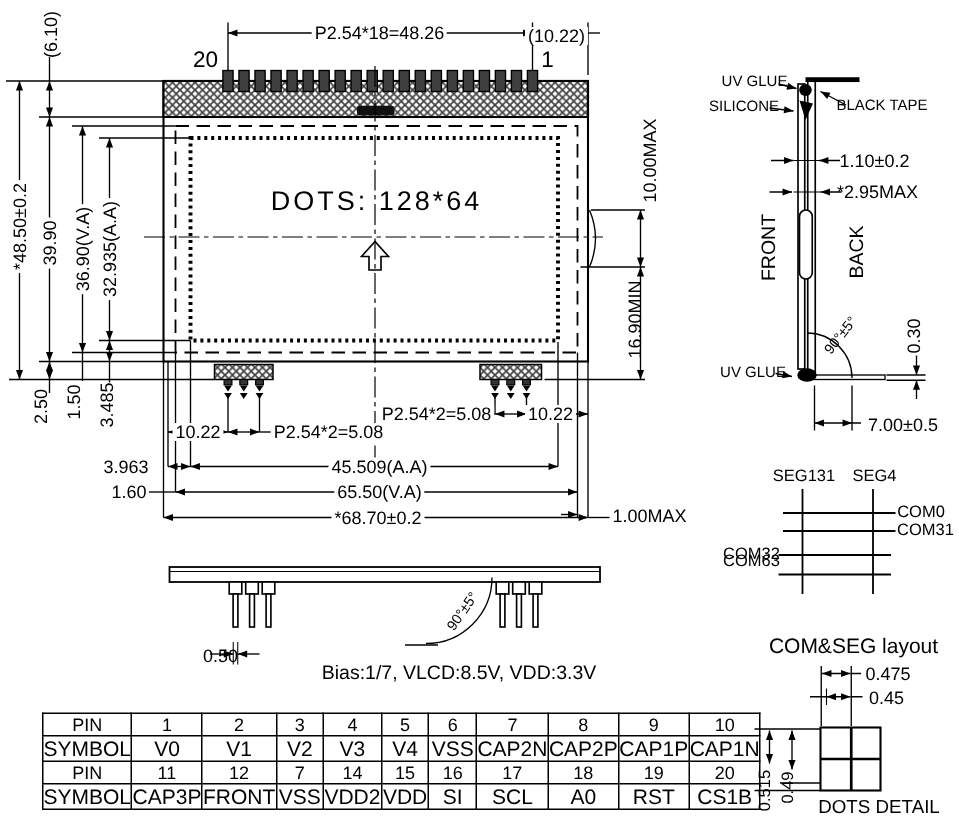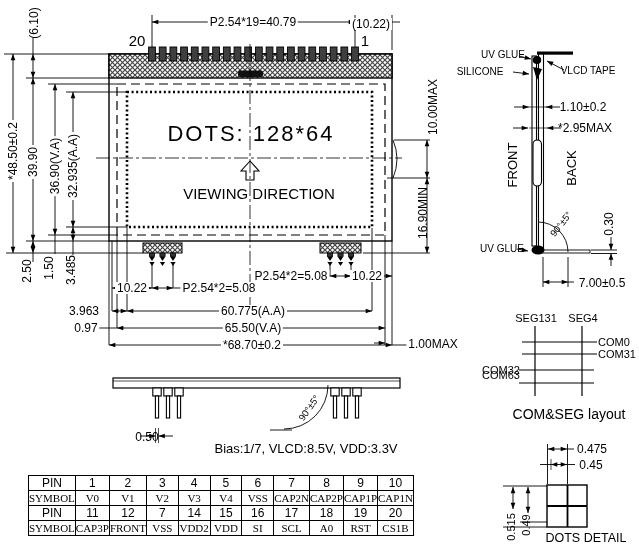--- a/index.html
+++ b/index.html
@@ -4,28 +4,28 @@
 <style>
   html,body{margin:0;padding:0;background:#fff;}
   #canvas{position:relative;width:639px;height:551px;background:#fff;overflow:hidden;
           font-family:"Liberation Sans",sans-serif;color:#000;}
   #draw{position:absolute;left:0;top:0;}
   .t{position:absolute;white-space:nowrap;font-size:12px;line-height:1;
      transform:translate(-50%,-50%);color:#000;}
   .bg{background:#fff;padding:0 2px;}
   .rot{transform:translate(-50%,-50%) rotate(-90deg);}
   .fs10{font-size:10px;} .fs11{font-size:11px;} .fs13{font-size:13px;}
-  .fs14{font-size:14px;} .fs15{font-size:15px;} .fs18{font-size:22px;letter-spacing:2px;}
+  .fs14{font-size:14px;margin-top:16px;} .fs15{font-size:15px;} .fs18{font-size:18px;letter-spacing:2px;}
   .ang{font-size:9.5px;}
   #pin-table{position:absolute;left:28px;top:475px;border-collapse:collapse;
              table-layout:fixed;border:1.5px solid #000;}
   #pin-table td{border:1px solid #000;text-align:center;vertical-align:middle;
                 height:14px;padding:0;overflow:hidden;}
   #pin-table tr.pin td{font-size:12px;}
-  #pin-table tr.sym td{font-size:11px;font-family:Liberation Serif, serif;}
+  #pin-table tr.sym td{font-size:14px;}
   #pin-table td.hdr{font-size:10px;}
 </style>
 </head>
 <body>
 
 <div id="canvas">
 
 <svg id="draw" width="639" height="551" viewBox="0 0 639 551">
   <defs>
     <pattern id="hatch" width="5" height="5" patternUnits="userSpaceOnUse">
@@ -244,48 +244,47 @@
     <line x1="158.5" y1="428" x2="158.5" y2="443" stroke-width="0.7"></line>
     <line x1="140" y1="436" x2="155.5" y2="436" marker-end="url(#mA)"></line>
     <line x1="158.5" y1="436" x2="173" y2="436" marker-start="url(#mA)"></line>
     <line x1="270" y1="430" x2="292" y2="430"></line>
     <path d="M284,429 A44,44 0 0 0 328,385"></path>
   </g>
 </svg>
 
 <span class="t fs15" style="left:137px;top:40px">20</span>
 <span class="t fs15" style="left:365px;top:40px">1</span>
-<span class="t bg" style="left:253px;top:22px">P2.54*19=40.79</span>
+<span class="t bg" style="left:253px;top:22px">P2.54*18=48.26</span>
 <span class="t bg" style="left:371px;top:24px">(10.22)</span>
 <span class="t rot" style="left:34px;top:23px">(6.10)</span>
 <span class="t rot bg" style="left:13px;top:151px">*48.50±0.2</span>
 <span class="t rot bg" style="left:33px;top:162px">39.90</span>
 <span class="t rot bg" style="left:55px;top:166px">36.90(V.A)</span>
 <span class="t rot bg" style="left:73px;top:166px">32.935(A.A)</span>
 <span class="t rot" style="left:27px;top:271px">2.50</span>
 <span class="t rot" style="left:49px;top:268px">1.50</span>
 <span class="t rot" style="left:71px;top:270px">3.485</span>
 <span class="t fs18" style="left:251px;top:134px">DOTS: 128*64</span>
-<span class="t fs15" style="left:259px;top:193px">VIEWING DIRECTION</span>
 <span class="t rot" style="left:433px;top:107px">10.00MAX</span>
 <span class="t rot" style="left:423px;top:213px">16.90MIN</span>
 <span class="t bg" style="left:132px;top:288px">10.22</span>
 <span class="t bg" style="left:219px;top:288px">P2.54*2=5.08</span>
 <span class="t bg" style="left:291px;top:276px">P2.54*2=5.08</span>
 <span class="t bg" style="left:367px;top:276px">10.22</span>
 <span class="t bg" style="left:84px;top:311px">3.963</span>
-<span class="t bg" style="left:253px;top:311px">60.775(A.A)</span>
-<span class="t bg" style="left:86px;top:328px">0.97</span>
+<span class="t bg" style="left:253px;top:311px">45.509(A.A)</span>
+<span class="t bg" style="left:86px;top:328px">1.60</span>
 <span class="t bg" style="left:253px;top:328px">65.50(V.A)</span>
 <span class="t bg" style="left:252px;top:345px">*68.70±0.2</span>
 <span class="t bg" style="left:433px;top:344px">1.00MAX</span>
 
 <span class="t fs10" style="left:503px;top:55px">UV GLUE</span>
-<span class="t fs10" style="left:480px;top:72px">SILICONE</span>
-<span class="t fs10" style="left:588px;top:71px">VLCD TAPE</span>
+<span class="t fs10" style="left:496px;top:72px">SILICONE</span>
+<span class="t fs10" style="left:588px;top:71px">BLACK TAPE</span>
 <span class="t" style="left:583px;top:107px">1.10±0.2</span>
 <span class="t" style="left:585px;top:128px">*2.95MAX</span>
 <span class="t rot fs13" style="left:512px;top:165px">FRONT</span>
 <span class="t rot fs13" style="left:571px;top:168px">BACK</span>
 <span class="t fs10" style="left:502px;top:249px">UV GLUE</span>
 <span class="t ang" style="left:561px;top:224px;transform:translate(-50%,-50%) rotate(-52deg)">90°±5°</span>
 <span class="t rot" style="left:609px;top:224px">0.30</span>
 <span class="t" style="left:602px;top:283px">7.00±0.5</span>
 
 <span class="t fs11" style="left:536px;top:318px">SEG131</span>

